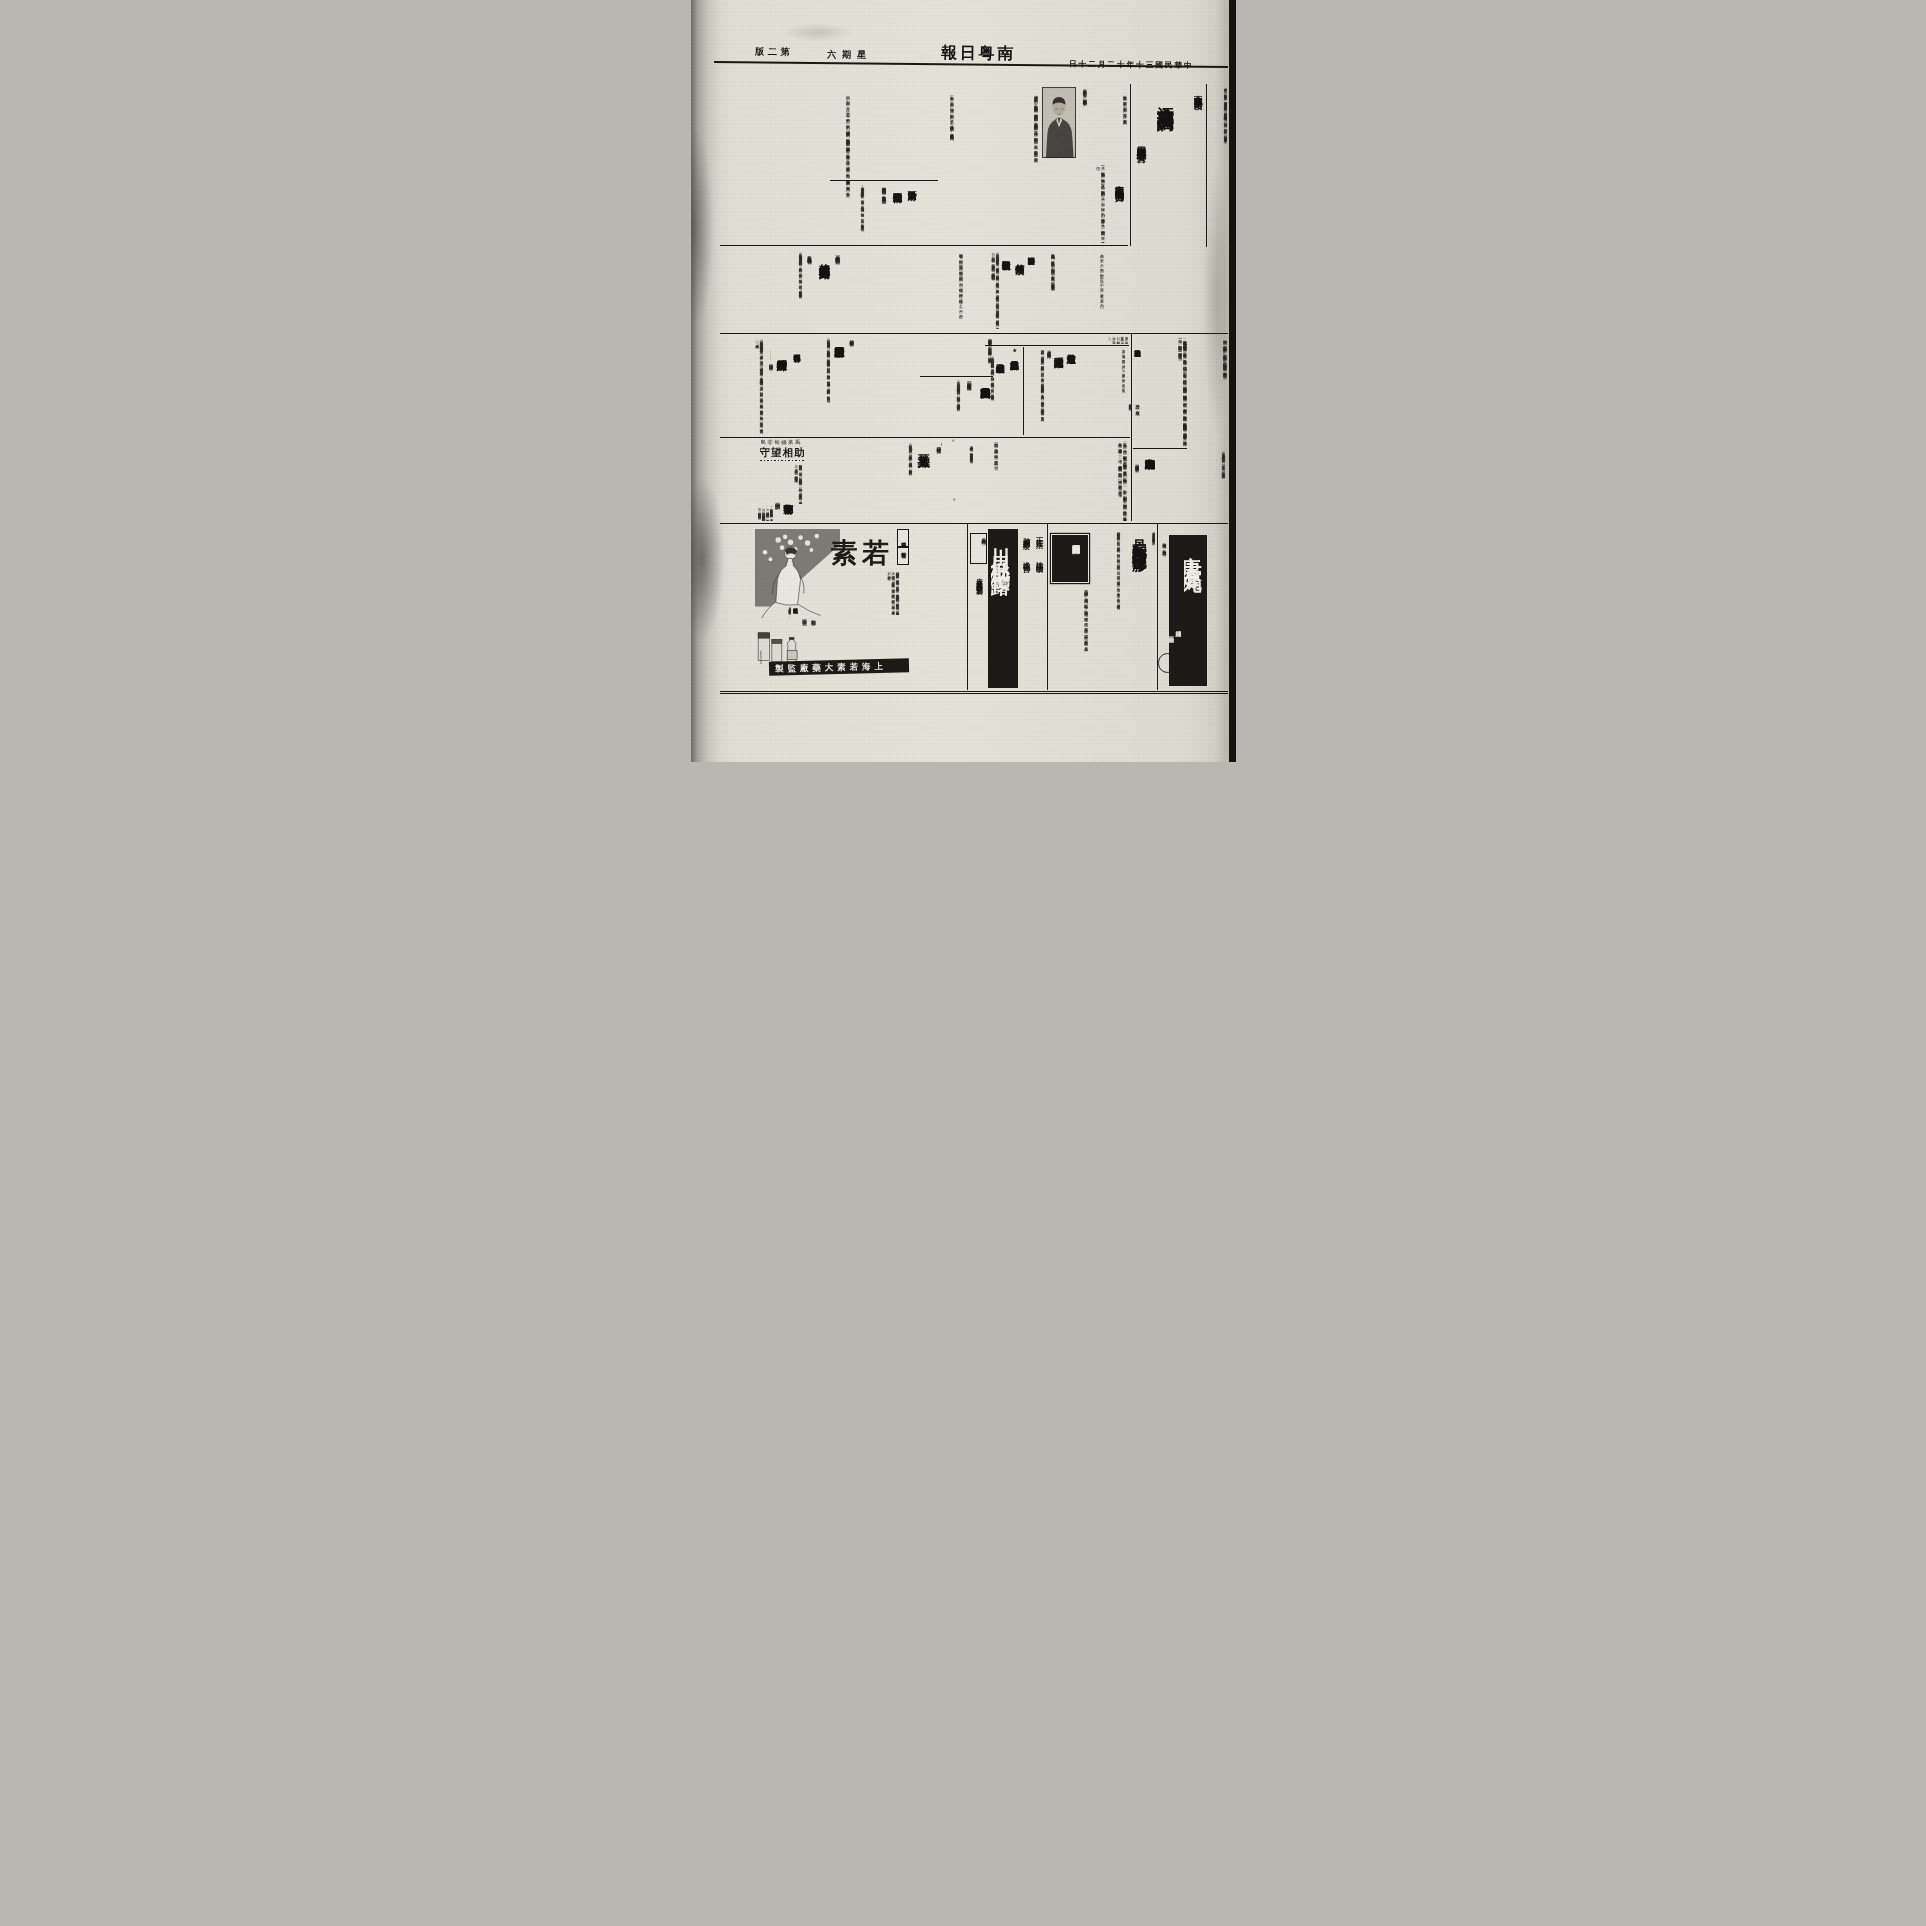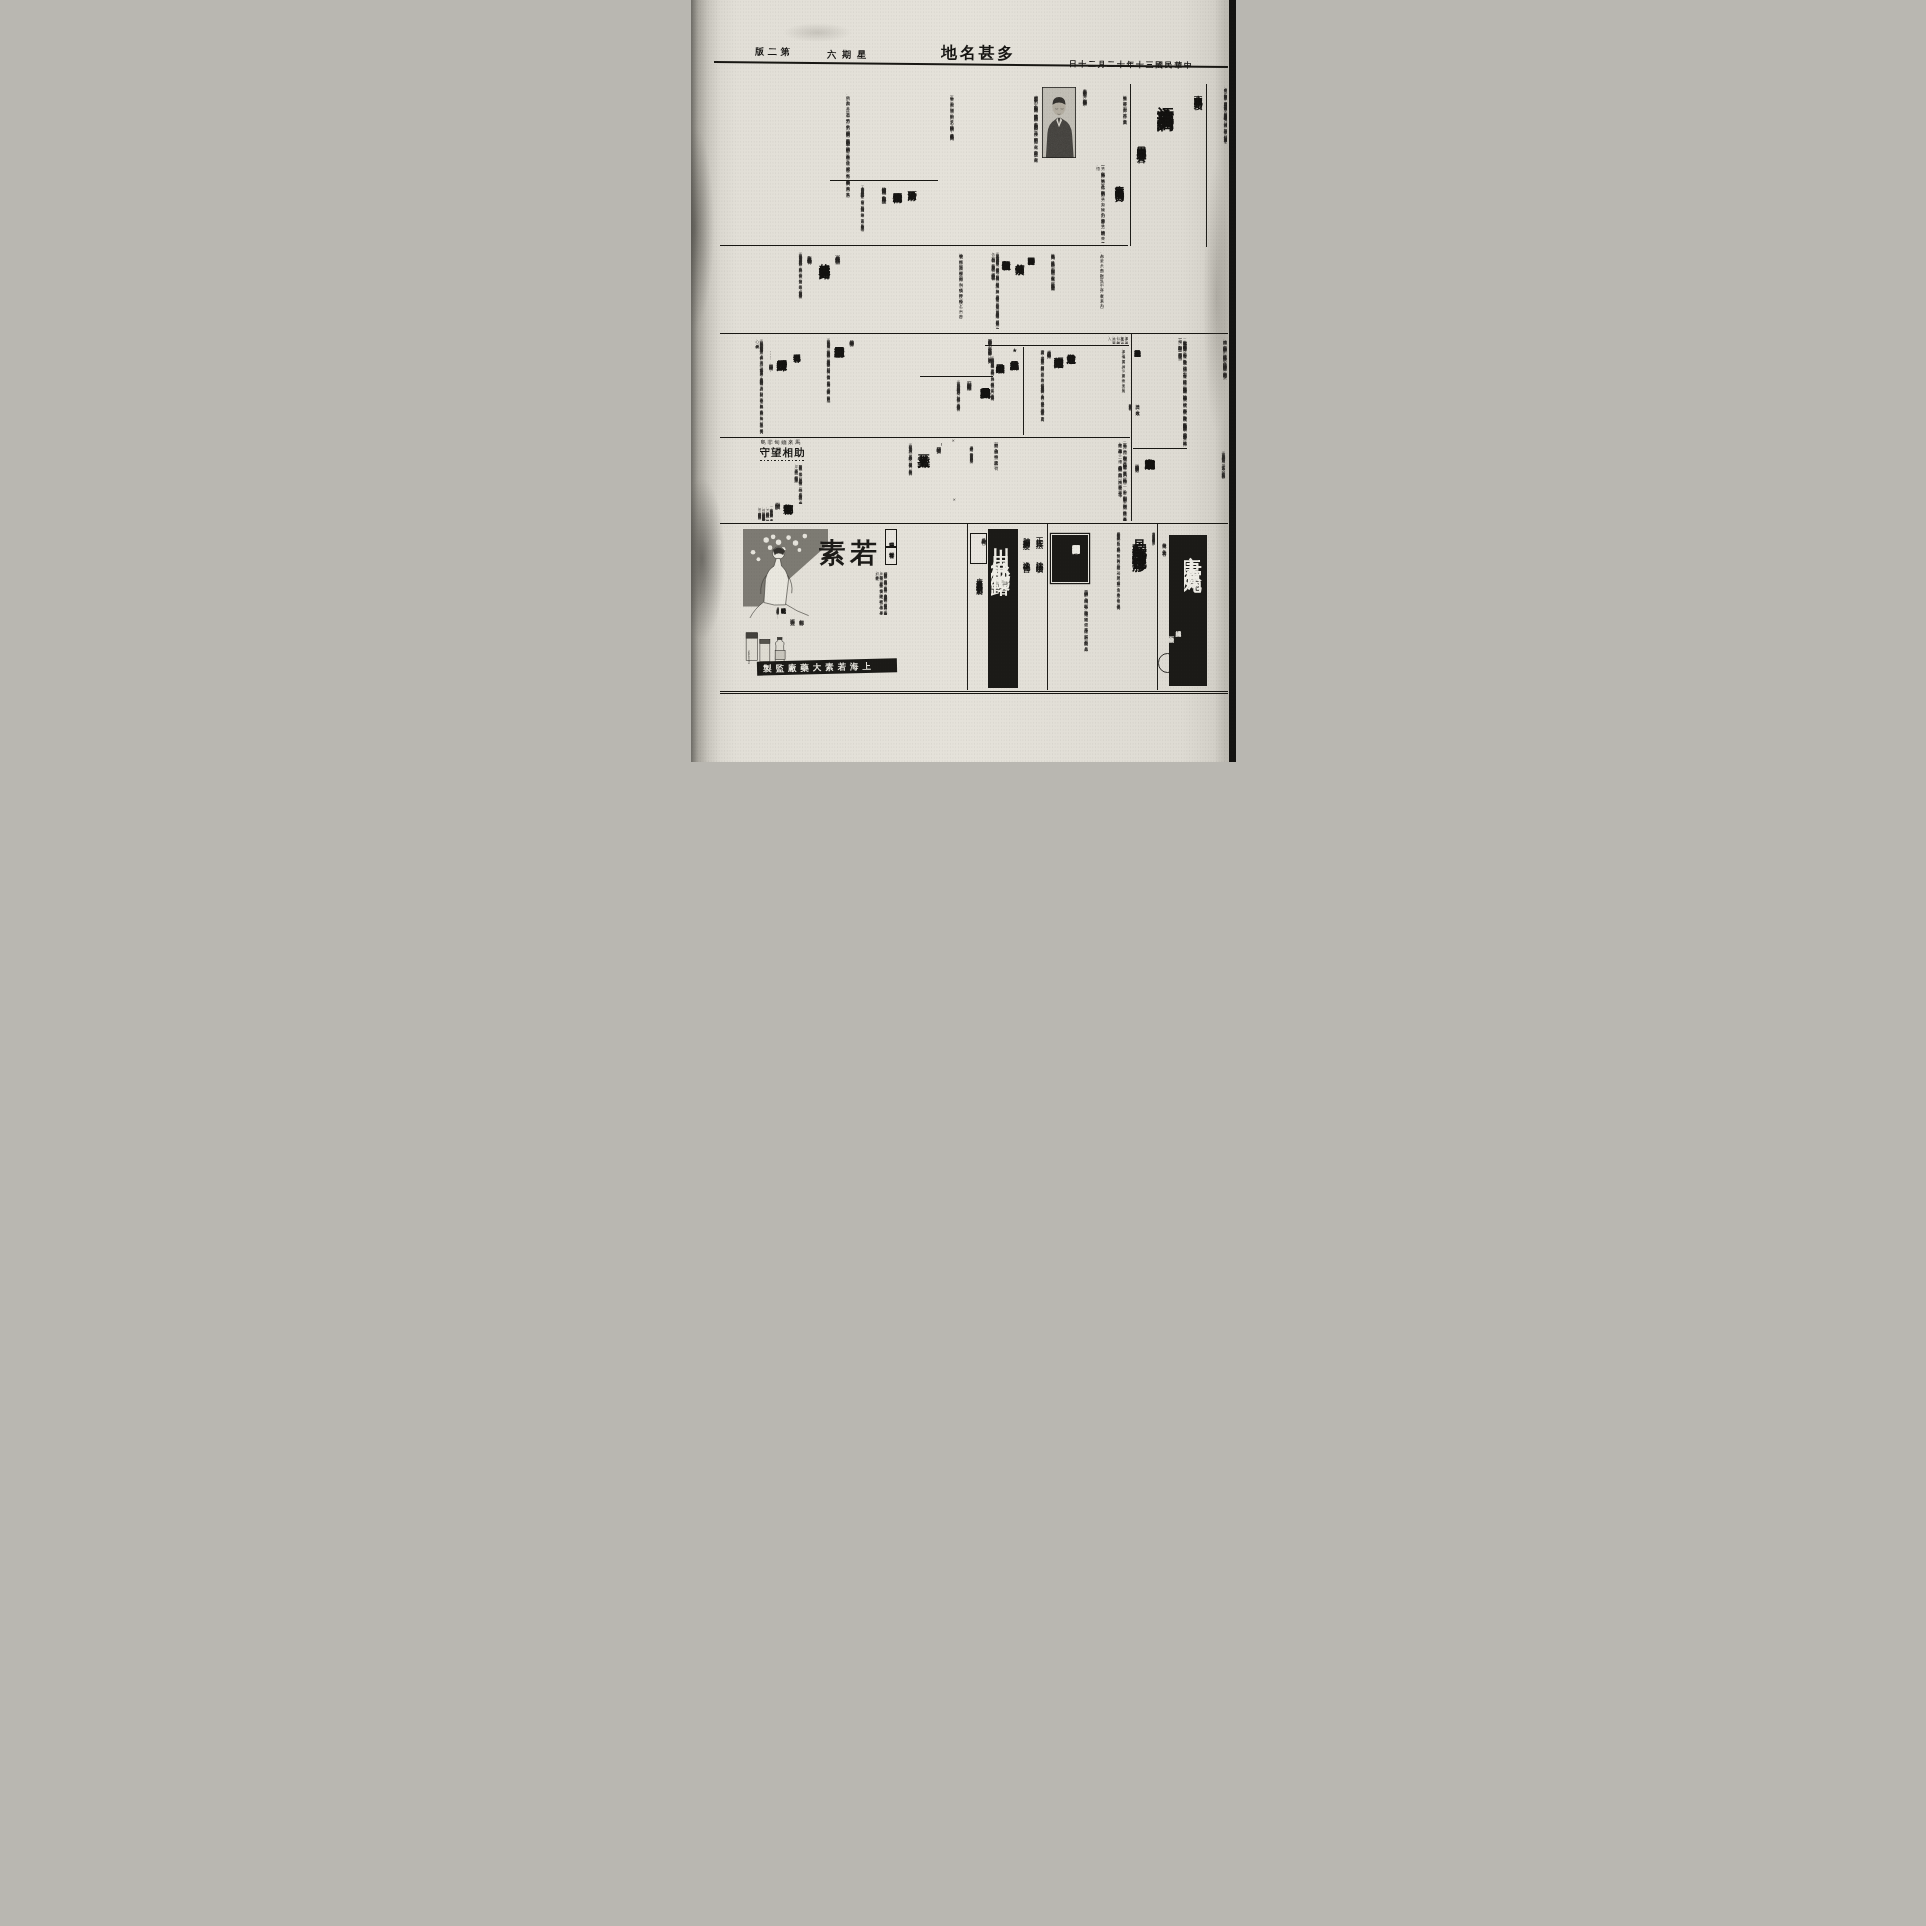--- a/index.html
+++ b/index.html
@@ -25,21 +25,21 @@
   .smudge{position:absolute;border-radius:50%;pointer-events:none;}
 </style>
 </head>
 <body>
 
 <div class="page">
 
   <div style="position:absolute;left:0;top:0;width:545px;height:81px;transform:rotate(0.7deg);transform-origin:23px 62px;">
     <div class="hz shd" style="left:64px;top:45px;font-size:9.2px;letter-spacing:3.5px;">版二第</div>
     <div class="hz shd" style="left:136px;top:47px;font-size:9.2px;letter-spacing:5.8px;">六期星</div>
-    <div class="hz shd" style="left:250px;top:40px;font-size:16px;letter-spacing:2.7px;">地名甚多</div>
+    <div class="hz shd" style="left:250px;top:40px;font-size:16px;letter-spacing:2.7px;">報日粤南</div>
     <div class="hz shd" style="left:378px;top:55px;font-size:7.7px;letter-spacing:1.9px;">日十二月二十年十三國民華中</div>
   </div>
   <div class="hrule" style="left:23px;top:61px;width:514px;height:1.5px;transform:rotate(0.55deg);transform-origin:left center;"></div>
 
   <div class="vt bt" style="left:519px;top:84px;width:17.7px;height:162px;">各位同胞、四年有餘的中日事變、自從本月八日日本對英美宣戰以來、百年來英美所建設的東亞侵略勢力、已進於毀滅、所謂中日事變、已被包括於大東亞戰爭之中、</div>
   <div class="vrule" style="left:515px;top:84px;height:163px;"></div>
   <div class="vt hd" style="left:502px;top:88px;width:12.3px;height:83px;font-size:8.5px;letter-spacing:0.8px;">大東亞戰爭開始後</div>
   <div class="vt hd" style="left:466px;top:92px;width:21.6px;height:154px;font-size:17px;letter-spacing:1.2px;">汪主席前夜廣播詞</div>
   <div class="vt hd" style="left:443px;top:138px;width:14px;height:107px;font-size:9.6px;letter-spacing:0.8px;">中日兩國必須同甘共苦</div>
   <div class="vt hd" style="left:410px;top:178px;width:25px;height:66px;font-size:9.2px;letter-spacing:0.8px;line-height:1.25;">指出三事勗勉國民協力</div>
@@ -160,21 +160,21 @@
   <div class="hz bt" style="left:262px;top:497px;font-size:4.2px;">×</div>
   <div class="vt bts" style="left:267px;top:443px;width:16px;height:77px;">葡議會決定闡明、對于澳州荷印軍之侵入的摩爾島之政府態度、</div>
   <div class="vt bt" style="left:285px;top:439px;width:22.3px;height:81px;">目前週開、爲祖國盡、極活動、設立泰國、行一切、</div>
   <div class="vt bt" style="left:310px;top:439px;width:126px;height:82px;">（菲島方面）一、馬尼拉、市街在珊瑚礁上、爲西班牙初任總督之名、背後之馬尖火山、現尚時時移動云、二、呂宋富士、山容頗似日本名山富士、與馬尼拉之間、有鉄路連絡、麻及高普拉之名產地、商業之權、操在華僑手中、三、維干、爲南伊羅戈斯州會、在亞布拉河口、人口萬餘、有陸軍兵舍、空軍基地等、</div>
 
   <div class="hrule" style="left:29px;top:523px;width:508px;height:1.2px;"></div>
   <div class="vrule" style="left:276px;top:524px;height:166px;"></div>
   <div class="vrule" style="left:356px;top:524px;height:166px;"></div>
   <div class="vrule" style="left:466px;top:524px;height:166px;"></div>
 
-  <div style="position:absolute;left:52px;top:527px;width:154px;height:154px;">
+  <div style="position:absolute;left:64px;top:527px;width:154px;height:154px;">
     <svg width="85" height="91" viewBox="0 0 220 235" style="position:absolute;left:0;top:2.3px;">
       <polygon points="0,0 220,0 220,40 40,200 0,200" fill="#6b6862" opacity="0.85"></polygon>
       <g fill="#e6e4dc">
           <circle cx="60" cy="28" r="7"></circle>
           <circle cx="78" cy="20" r="6"></circle>
           <circle cx="92" cy="34" r="7"></circle>
           <circle cx="118" cy="22" r="6"></circle>
           <circle cx="136" cy="36" r="7"></circle>
           <circle cx="160" cy="18" r="6"></circle>
           <circle cx="70" cy="48" r="6"></circle>

